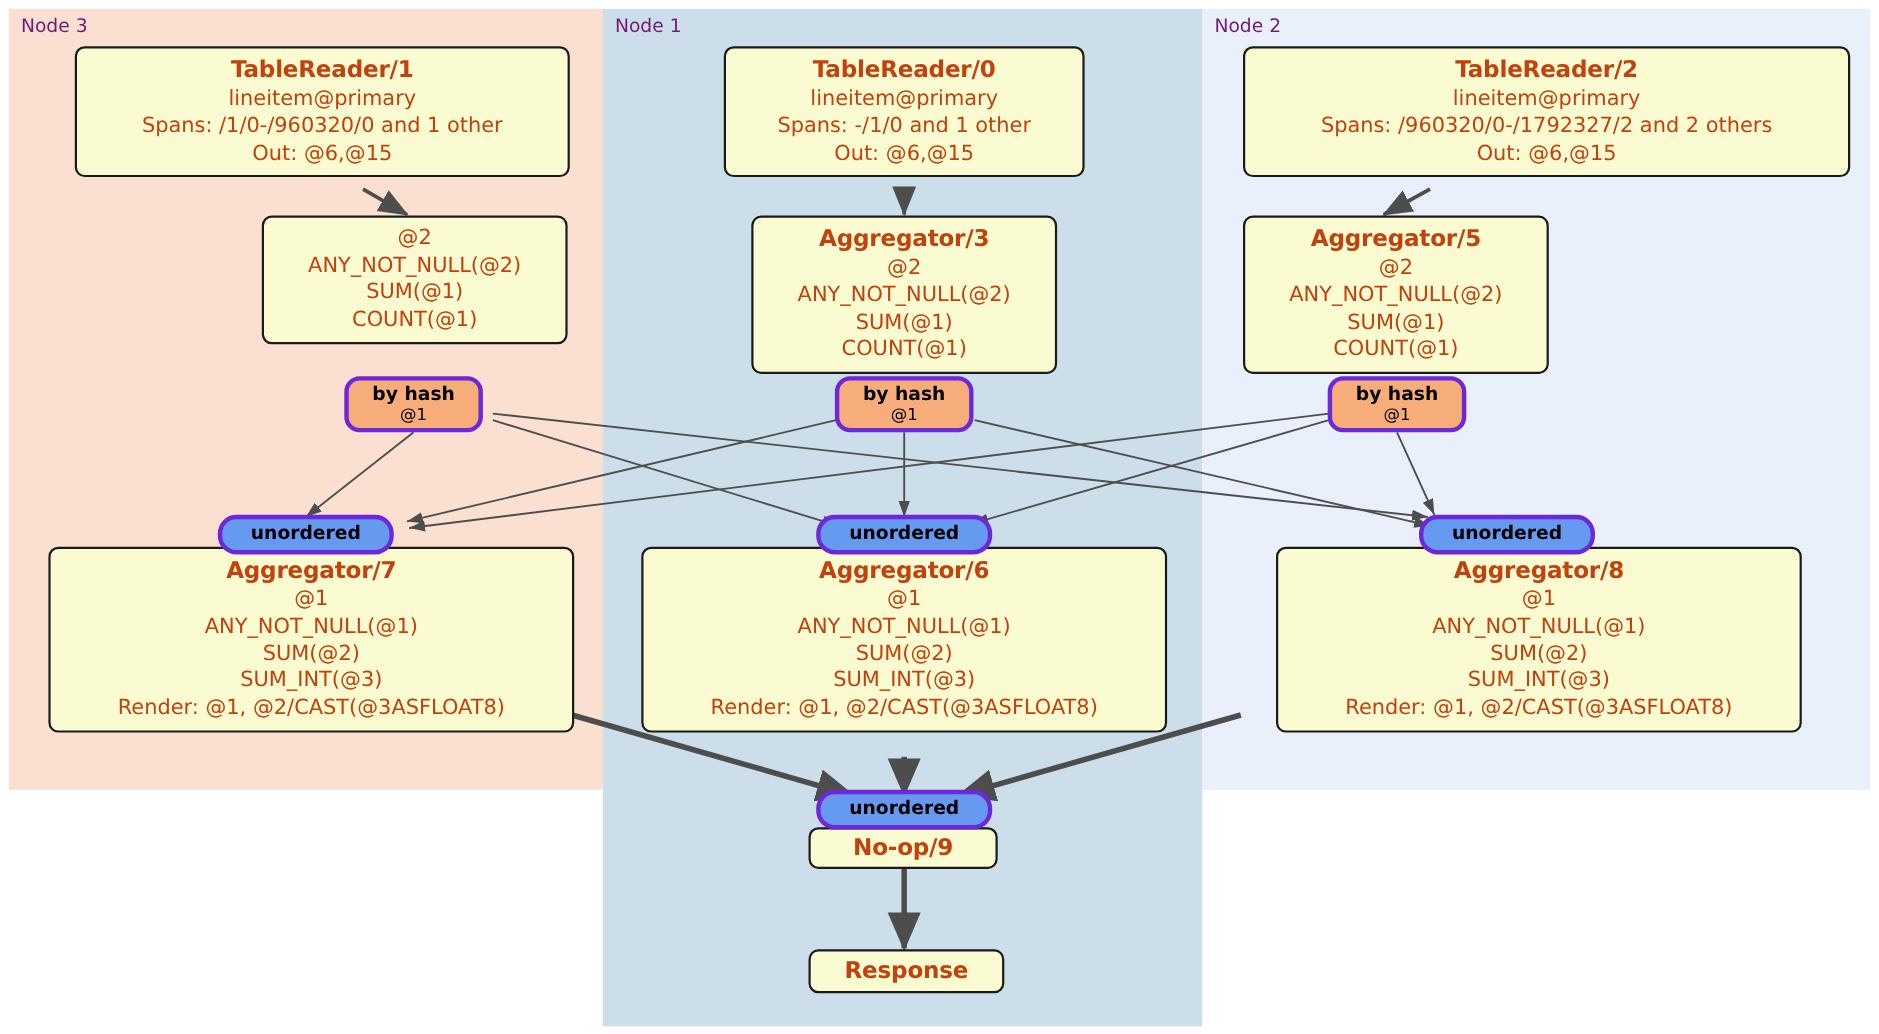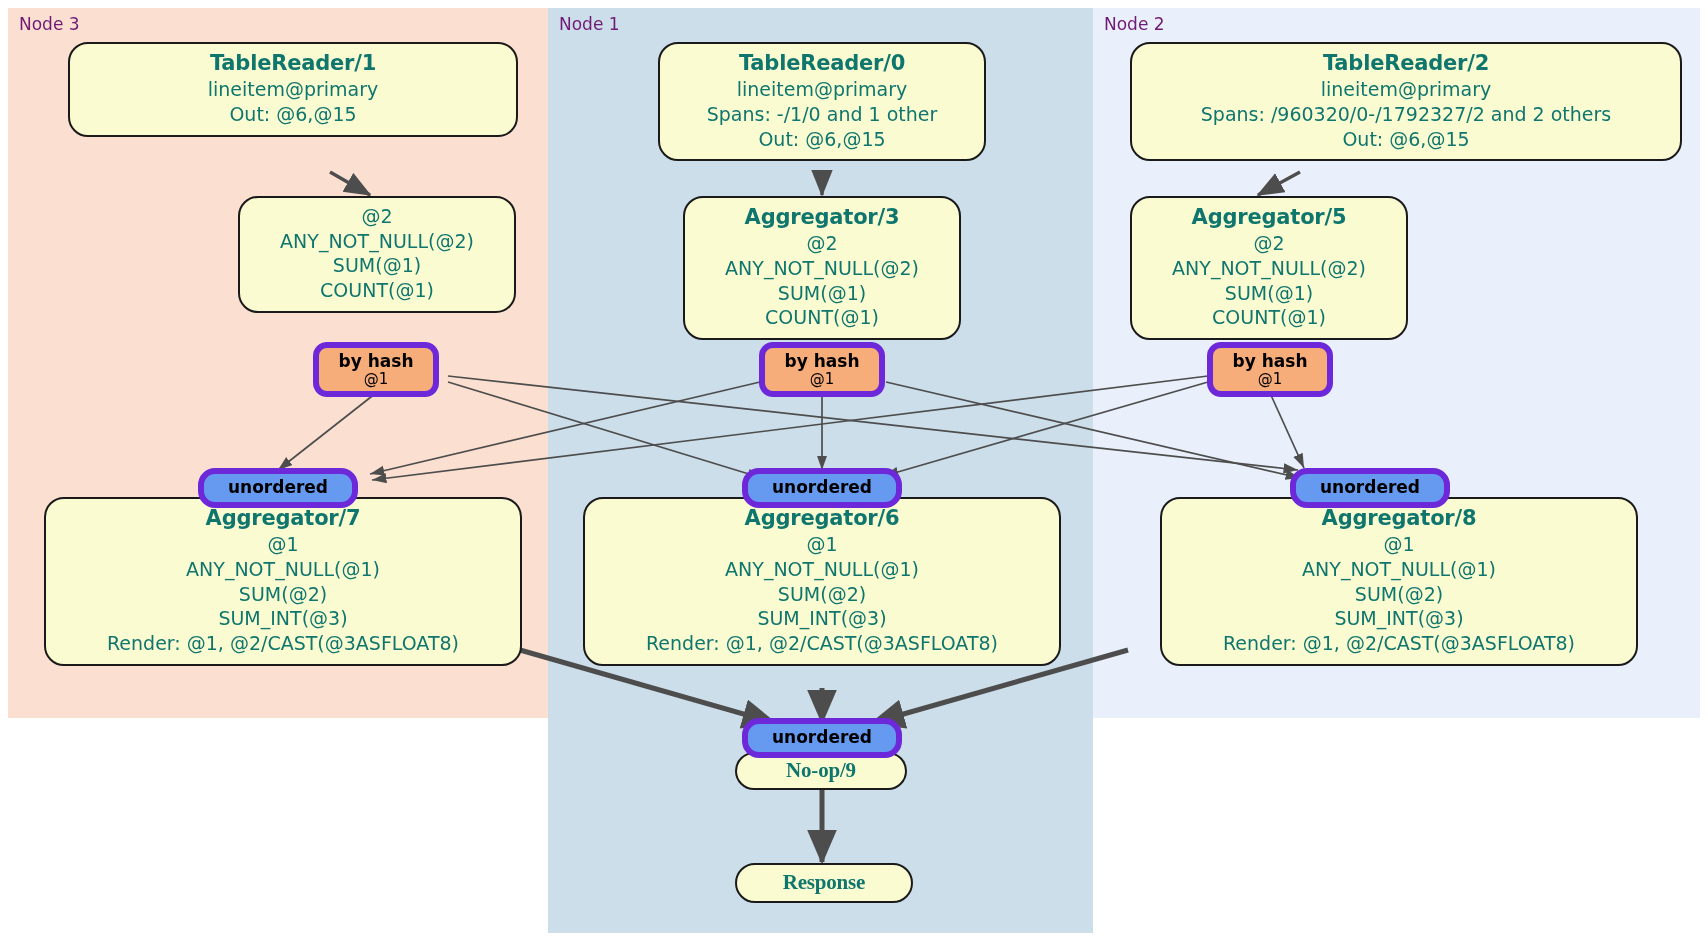--- a/index.html
+++ b/index.html
@@ -40,49 +40,48 @@
     height: 940px;
     pointer-events: none;
   }
 
   
   .box {
     position: absolute;
     box-sizing: border-box;
     background: #fbfbd2;
     border: 2px solid #1a1a1a;
-    border-radius: 20px;
+    border-radius: 9px;
     text-align: center;
     padding: 6px 10px 8px 10px;
     line-height: 1.30;
-    color: #0f766e;
+    color: #c2410c;
   }
   .box .title {
     font-weight: bold;
     font-size: 21px;
     letter-spacing: -0.2px;
     white-space: nowrap;
   }
   .box .line {
     font-size: 19px;
     white-space: nowrap;
   }
   .box.compact {
     padding: 4px 16px 5px 16px;
     display: flex;
     align-items: center;
     justify-content: center;
-    font-family: Liberation Serif, serif;
   }
 
   
   .pill {
     position: absolute;
     box-sizing: border-box;
-    border: 6px solid #6d28d9;
+    border: 4px solid #6d28d9;
     border-radius: 16px;
     text-align: center;
     color: #000;
     line-height: 1.12;
     z-index: 5;
   }
   .pill .pill-title {
     font-weight: bold;
     font-size: 17px;
     white-space: nowrap;
@@ -149,20 +148,21 @@
     <path d="M 520,650 L 775,723" stroke="#4d4d4d" stroke-width="5" fill="none" marker-end="url(#ah-thick)"></path>
     <path d="M 822,688 L 822,722" stroke="#4d4d4d" stroke-width="5" fill="none" marker-end="url(#ah-thick)"></path>
     <path d="M 1128,650 L 872,723" stroke="#4d4d4d" stroke-width="5" fill="none" marker-end="url(#ah-thick)"></path>
 
     <path d="M 822,785 L 822,862" stroke="#4d4d4d" stroke-width="5" fill="none" marker-end="url(#ah-thick)"></path>
   </svg>
 
   <div class="box" style="left:68px; top:42px; width:450px;">
     <div class="title">TableReader/1</div>
     <div class="line">lineitem@primary</div>
+    <div class="line">Spans: /1/0-/960320/0 and 1 other</div>
     <div class="line">Out: @6,@15</div>
   </div>
 
   <div class="box" style="left:658px; top:42px; width:328px;">
     <div class="title">TableReader/0</div>
     <div class="line">lineitem@primary</div>
     <div class="line">Spans: -/1/0 and 1 other</div>
     <div class="line">Out: @6,@15</div>
   </div>
 

